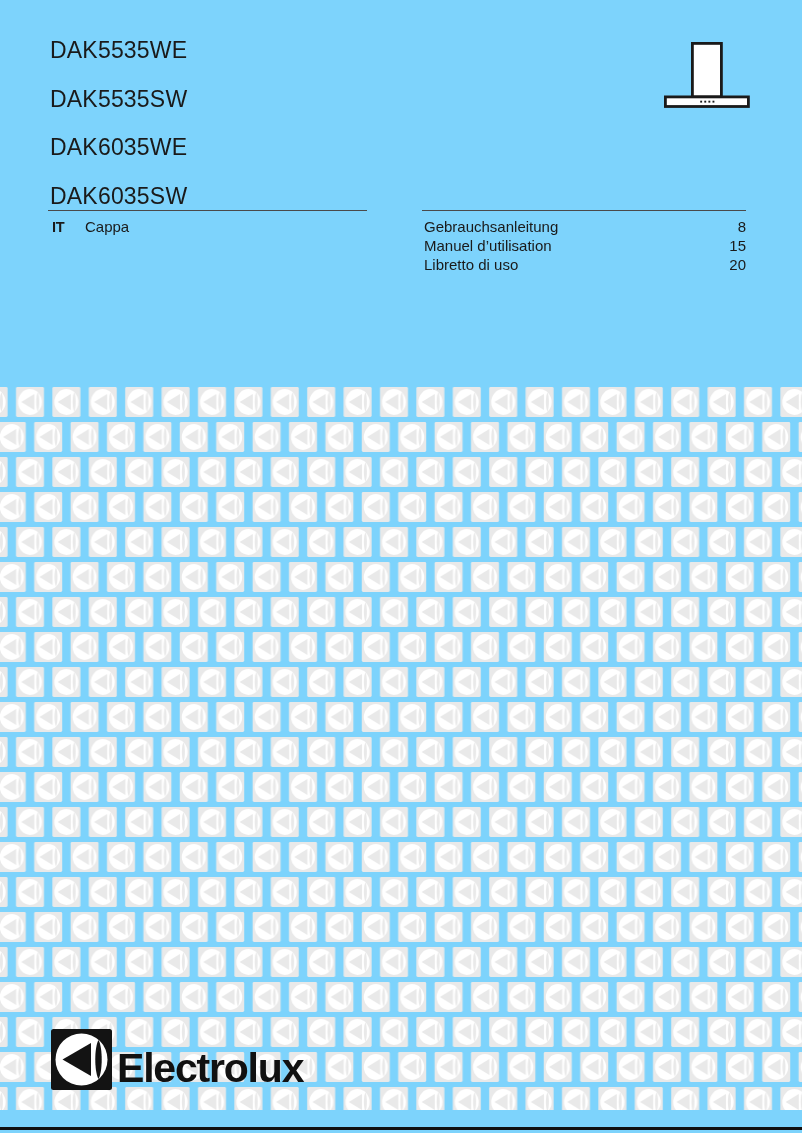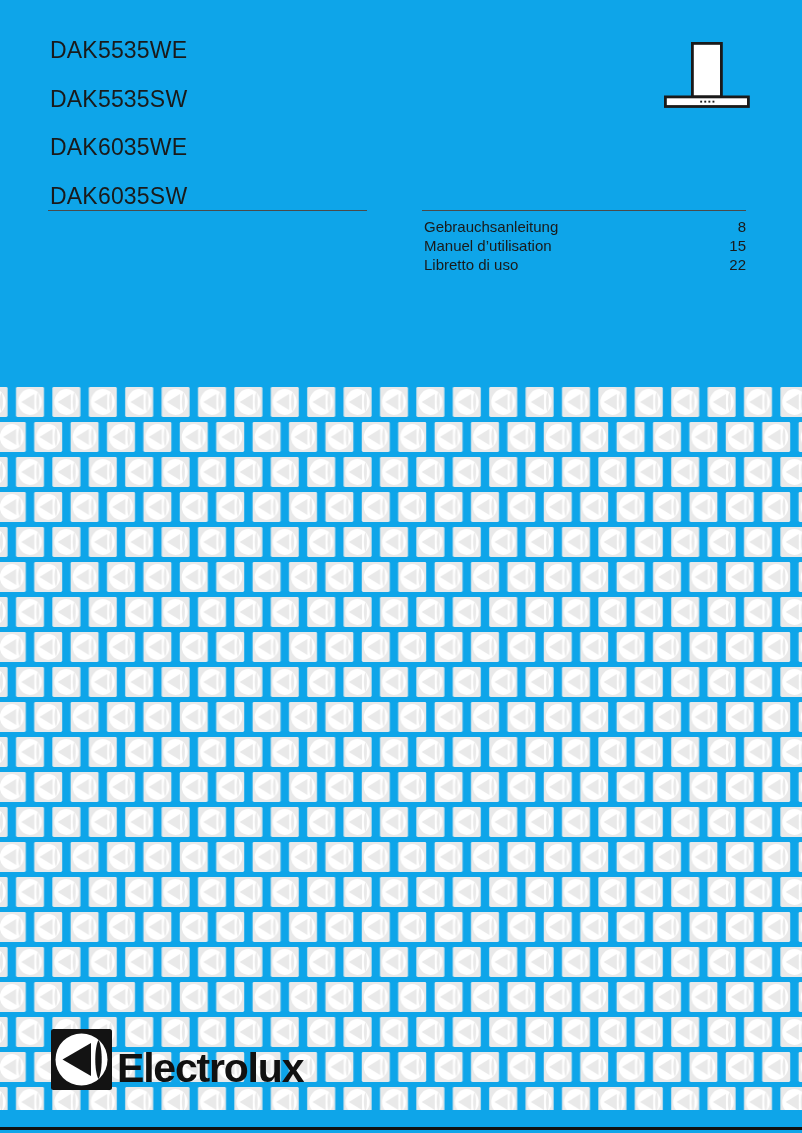--- a/index.html
+++ b/index.html
@@ -1,19 +1,19 @@
 <!DOCTYPE html>
 <html><head>
 <meta charset="utf-8">
 <style>
   html,body{margin:0;padding:0;background:#ffffff;}
   #page{
     position:relative;
     width:802px;height:1133px;
-    background:#0ea5e9;
+    background:#7dd3fc;
     overflow:hidden;
     font-family:"Liberation Sans","DejaVu Sans",sans-serif;
     color:#1a1a1a;
   }
   
   .models{
     position:absolute;left:50px;top:38px;
     font-size:23px;line-height:24.3px;font-weight:400;
     letter-spacing:0.2px;color:#1a1a1a;white-space:pre;
   }
@@ -61,34 +61,38 @@
     <rect x="37.2" y="61.7" width="1.9" height="1.9" fill="#1a1a1a"></rect>
     <rect x="41.3" y="61.7" width="1.9" height="1.9" fill="#1a1a1a"></rect>
     <rect x="45.4" y="61.7" width="1.9" height="1.9" fill="#1a1a1a"></rect>
     <rect x="49.5" y="61.7" width="1.9" height="1.9" fill="#1a1a1a"></rect>
   </svg>
 
   <div class="col-rule rule-left"></div>
   <div class="col-rule rule-right"></div>
 
   <div class="index-col index-left">
+    <div class="index-row">
+      <span class="lang-code">IT</span>
+      <span class="lang-name">Cappa</span>
+    </div>
   </div>
 
   <div class="index-col index-right">
     <div class="doc-row">
       <span class="doc-title">Gebrauchsanleitung</span>
       <span class="doc-page">8</span>
     </div>
     <div class="doc-row">
       <span class="doc-title">Manuel d’utilisation</span>
       <span class="doc-page">15</span>
     </div>
     <div class="doc-row">
       <span class="doc-title">Libretto di uso</span>
-      <span class="doc-page">22</span>
+      <span class="doc-page">20</span>
     </div>
   </div>
 
   <svg class="pattern-band" width="802" height="723" viewBox="0 0 802 723" aria-hidden="true">
     <defs>
       <g id="esym">
         <rect x="0" y="0" width="28" height="30" rx="1.4" fill="#e9e9e9"></rect>
         <ellipse cx="14" cy="15" rx="12" ry="12.9" fill="#ffffff"></ellipse>
         <path d="M5.3,15 L18.4,7 L18.4,23 Z" fill="#e9e9e9"></path>
         <path d="M21.8,5.5 C23.8,9 23.8,21 21.8,24.5 C19.8,21 19.8,9 21.8,5.5 Z" fill="#e9e9e9"></path>

